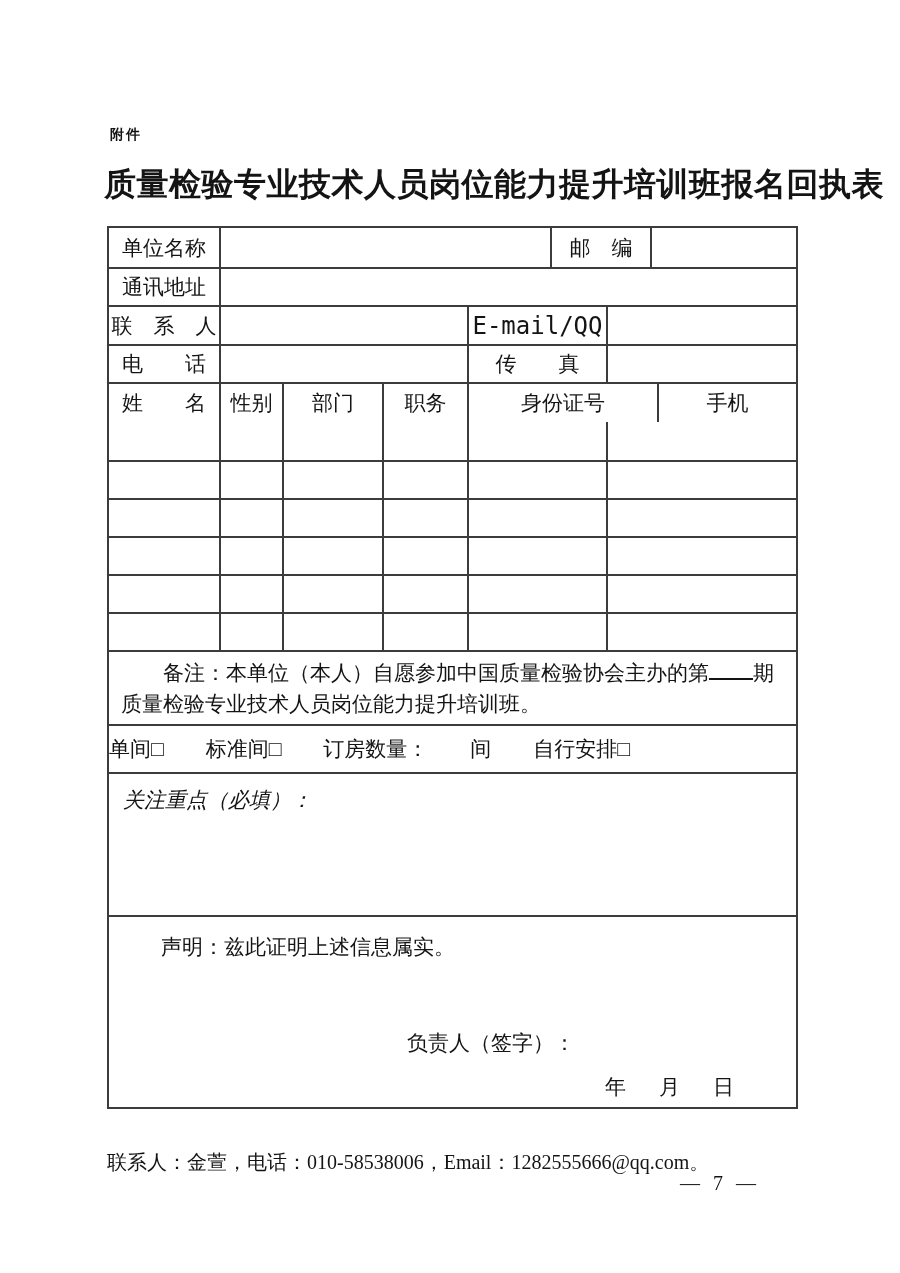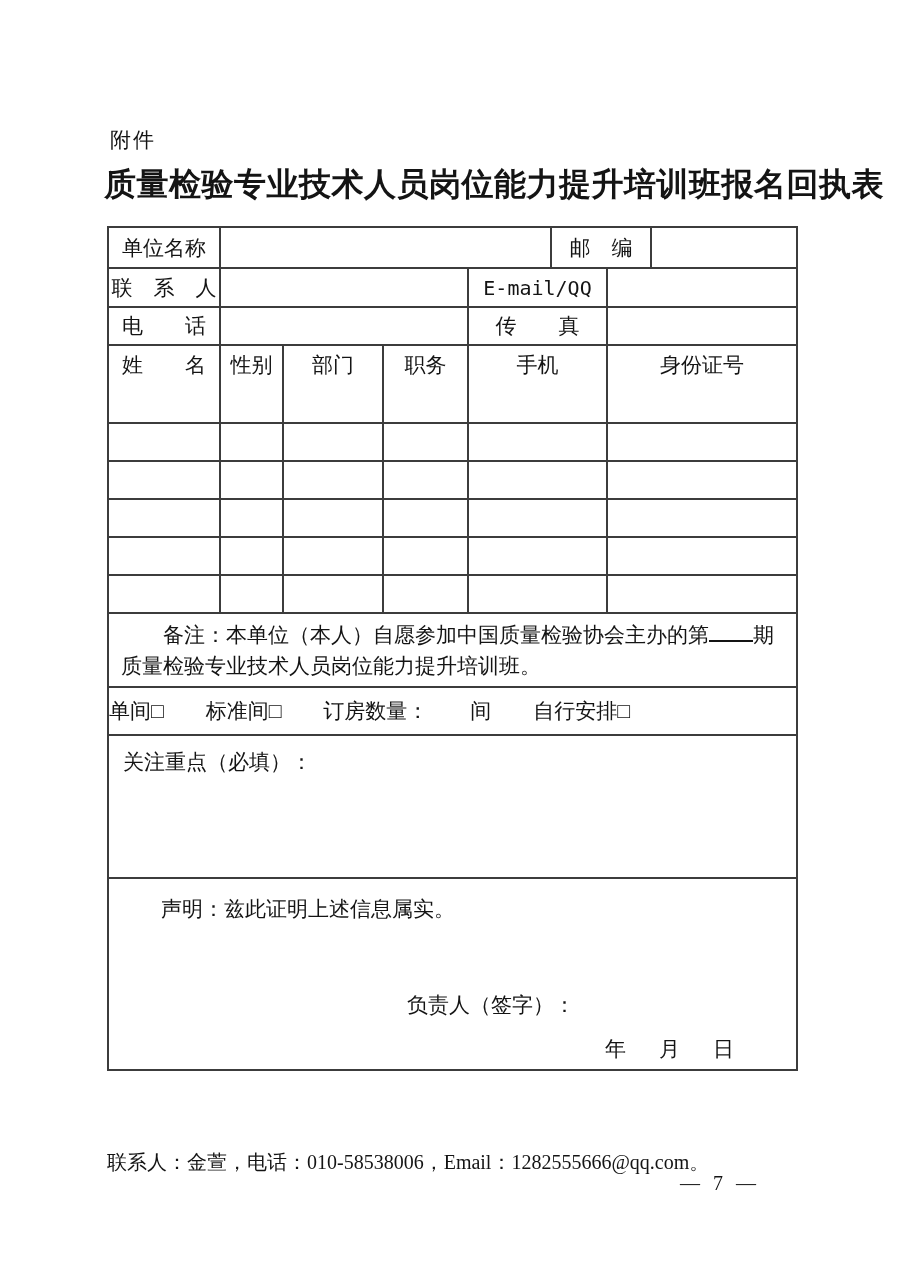--- a/index.html
+++ b/index.html
@@ -11,21 +11,21 @@
   .page{
     position:relative;
     width:900px;height:1273px;
     background:#ffffff;
     color:var(--ink);
     font-family:"Liberation Serif","DejaVu Serif",serif;
     overflow:hidden;
   }
   .attachment{
     position:absolute;left:110px;top:126px;
-    font-size:21px;font-weight:normal;letter-spacing:2px;
+    font-size:14px;font-weight:bold;letter-spacing:2px;
   }
   .doc-title{
     position:absolute;left:104px;top:163px;width:694px;
     text-align:center;font-size:32px;font-weight:bold;
     white-space:nowrap;letter-spacing:0.5px;
   }
   .form-table{
     position:absolute;left:107px;top:226px;width:691px;
     border:2px solid var(--line);
     font-size:21px;
@@ -47,30 +47,30 @@
   .w1{width:110px;flex:none}
   .w2{width:63px;flex:none}
   .w3{width:100px;flex:none}
   .w4{width:85px;flex:none}
   .w5{width:139px;flex:none}
   .w6{flex:1}
   
   .wa2{width:331px;flex:none}   
   .wa3{width:100px;flex:none}   
   .wc2{width:248px;flex:none}   
-  .mono{font-family:"DejaVu Sans Mono","Liberation Mono",monospace;font-size:20px;}
+  .mono{font-family:"DejaVu Sans Mono","Liberation Mono",monospace;font-size:24px;}
   
   .remark-cell{display:block;padding:6px 12px 13px 12px;line-height:31px;}
   .remark-line1{text-indent:2em;white-space:nowrap;}
   .blank-underline{
     display:inline-block;width:44px;height:1em;
     border-bottom:2px solid var(--ink);vertical-align:baseline;
   }
   
-  .focus-cell{display:block;padding:12px 14px;}
+  .focus-cell{display:block;padding:12px 14px;font-style:italic;}
   
   .decl-cell{display:block;position:relative;}
   .decl-statement{position:absolute;left:52px;top:16px;}
   .decl-seal{position:absolute;left:298px;top:64px;}
   .decl-signer{position:absolute;left:298px;top:112px;}
   .decl-date{position:absolute;right:56px;top:156px;letter-spacing:6px;}
   .footer-contact{
     position:absolute;left:107px;top:1120px;width:700px;
     font-size:20px;white-space:nowrap;margin-top:29px;
   }
@@ -90,42 +90,46 @@
 
   <div class="form-table">
 
     <div class="row h39">
       <div class="cell center w1">单位名称</div>
       <div class="cell wa2"></div>
       <div class="cell center wa3">邮　编</div>
       <div class="cell w6"></div>
     </div>
 
+    <div class="row h38">
+      <div class="cell center w1">通讯地址</div>
+      <div class="cell w6"></div>
+    </div>
 
     <div class="row h39">
       <div class="cell center w1">联　系　人</div>
       <div class="cell wc2"></div>
       <div class="cell center w5 mono">E-mail/QQ</div>
       <div class="cell w6"></div>
     </div>
 
     <div class="row h38">
       <div class="cell center w1">电　　话</div>
       <div class="cell wc2"></div>
       <div class="cell center w5">传　　真</div>
       <div class="cell w6"></div>
     </div>
 
     <div class="row h40">
       <div class="cell center w1">姓　　名</div>
       <div class="cell center w2">性别</div>
       <div class="cell center w3">部门</div>
       <div class="cell center w4">职务</div>
+      <div class="cell center w6">身份证号</div>
       <div class="cell center w5">手机</div>
-      <div class="cell center w6">身份证号</div>
     </div>
 
     <div>
         <div class="row h38">
           <div class="cell w1"></div>
           <div class="cell w2"></div>
           <div class="cell w3"></div>
           <div class="cell w4"></div>
           <div class="cell w5"></div>
           <div class="cell w6"></div>

